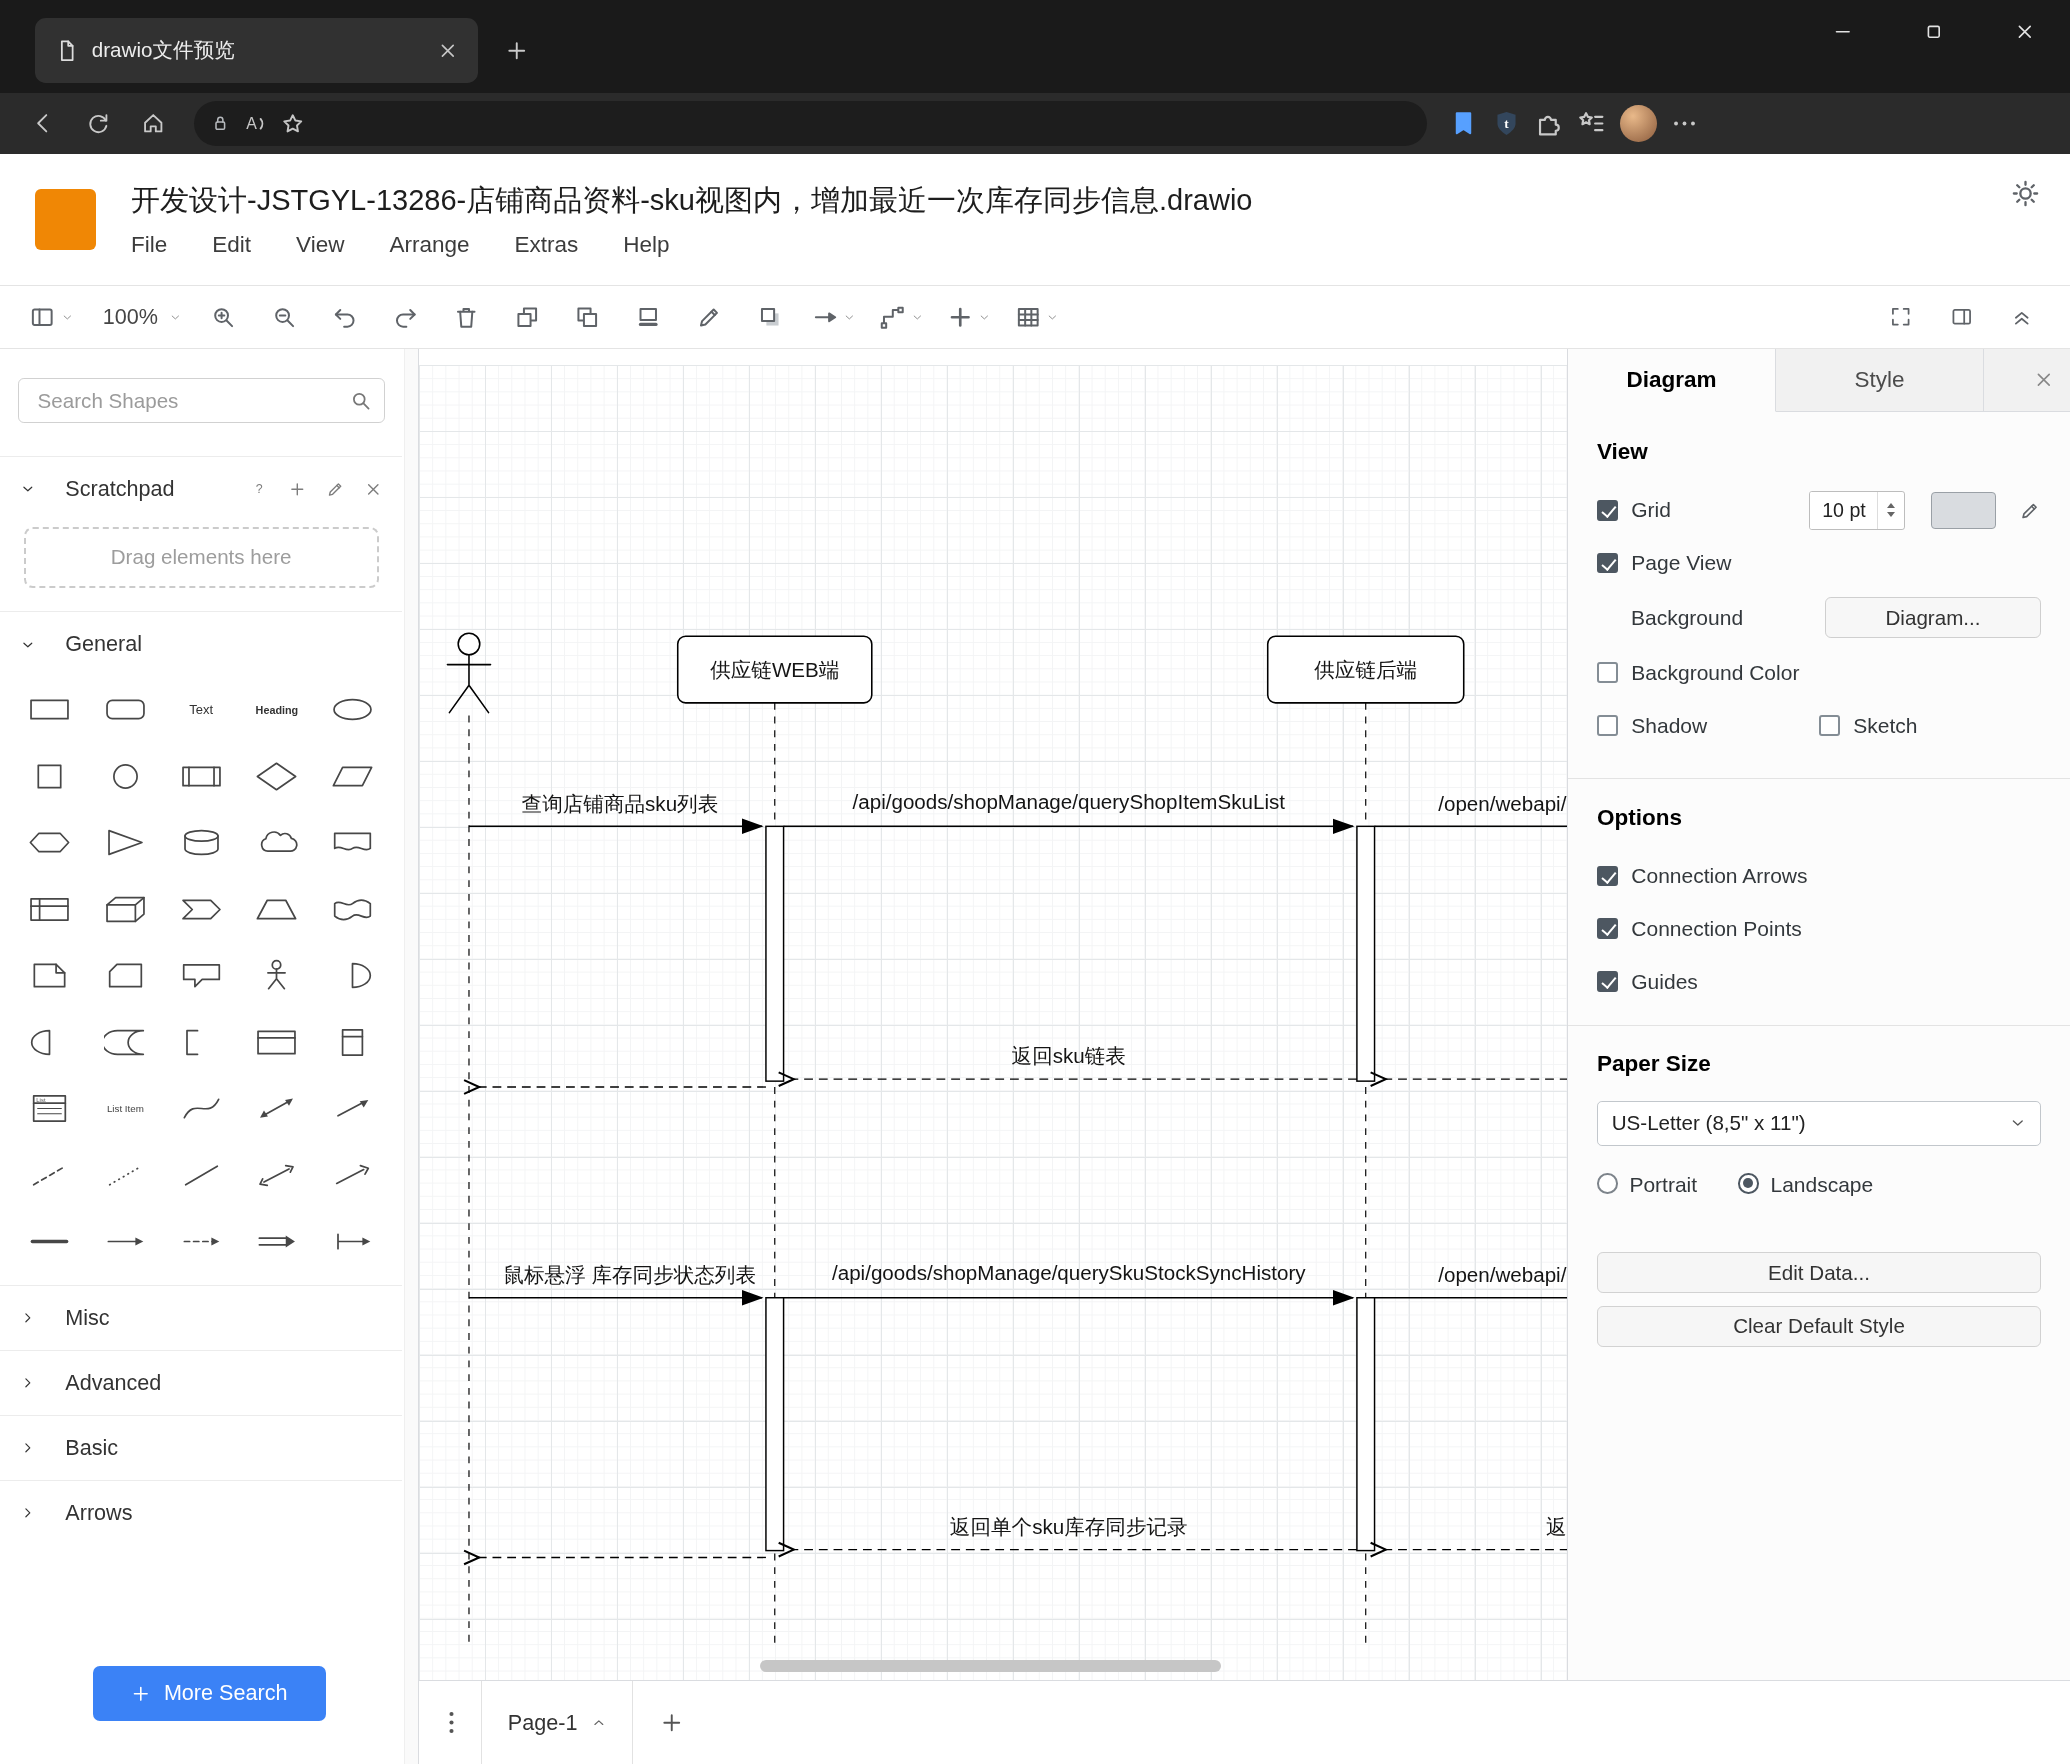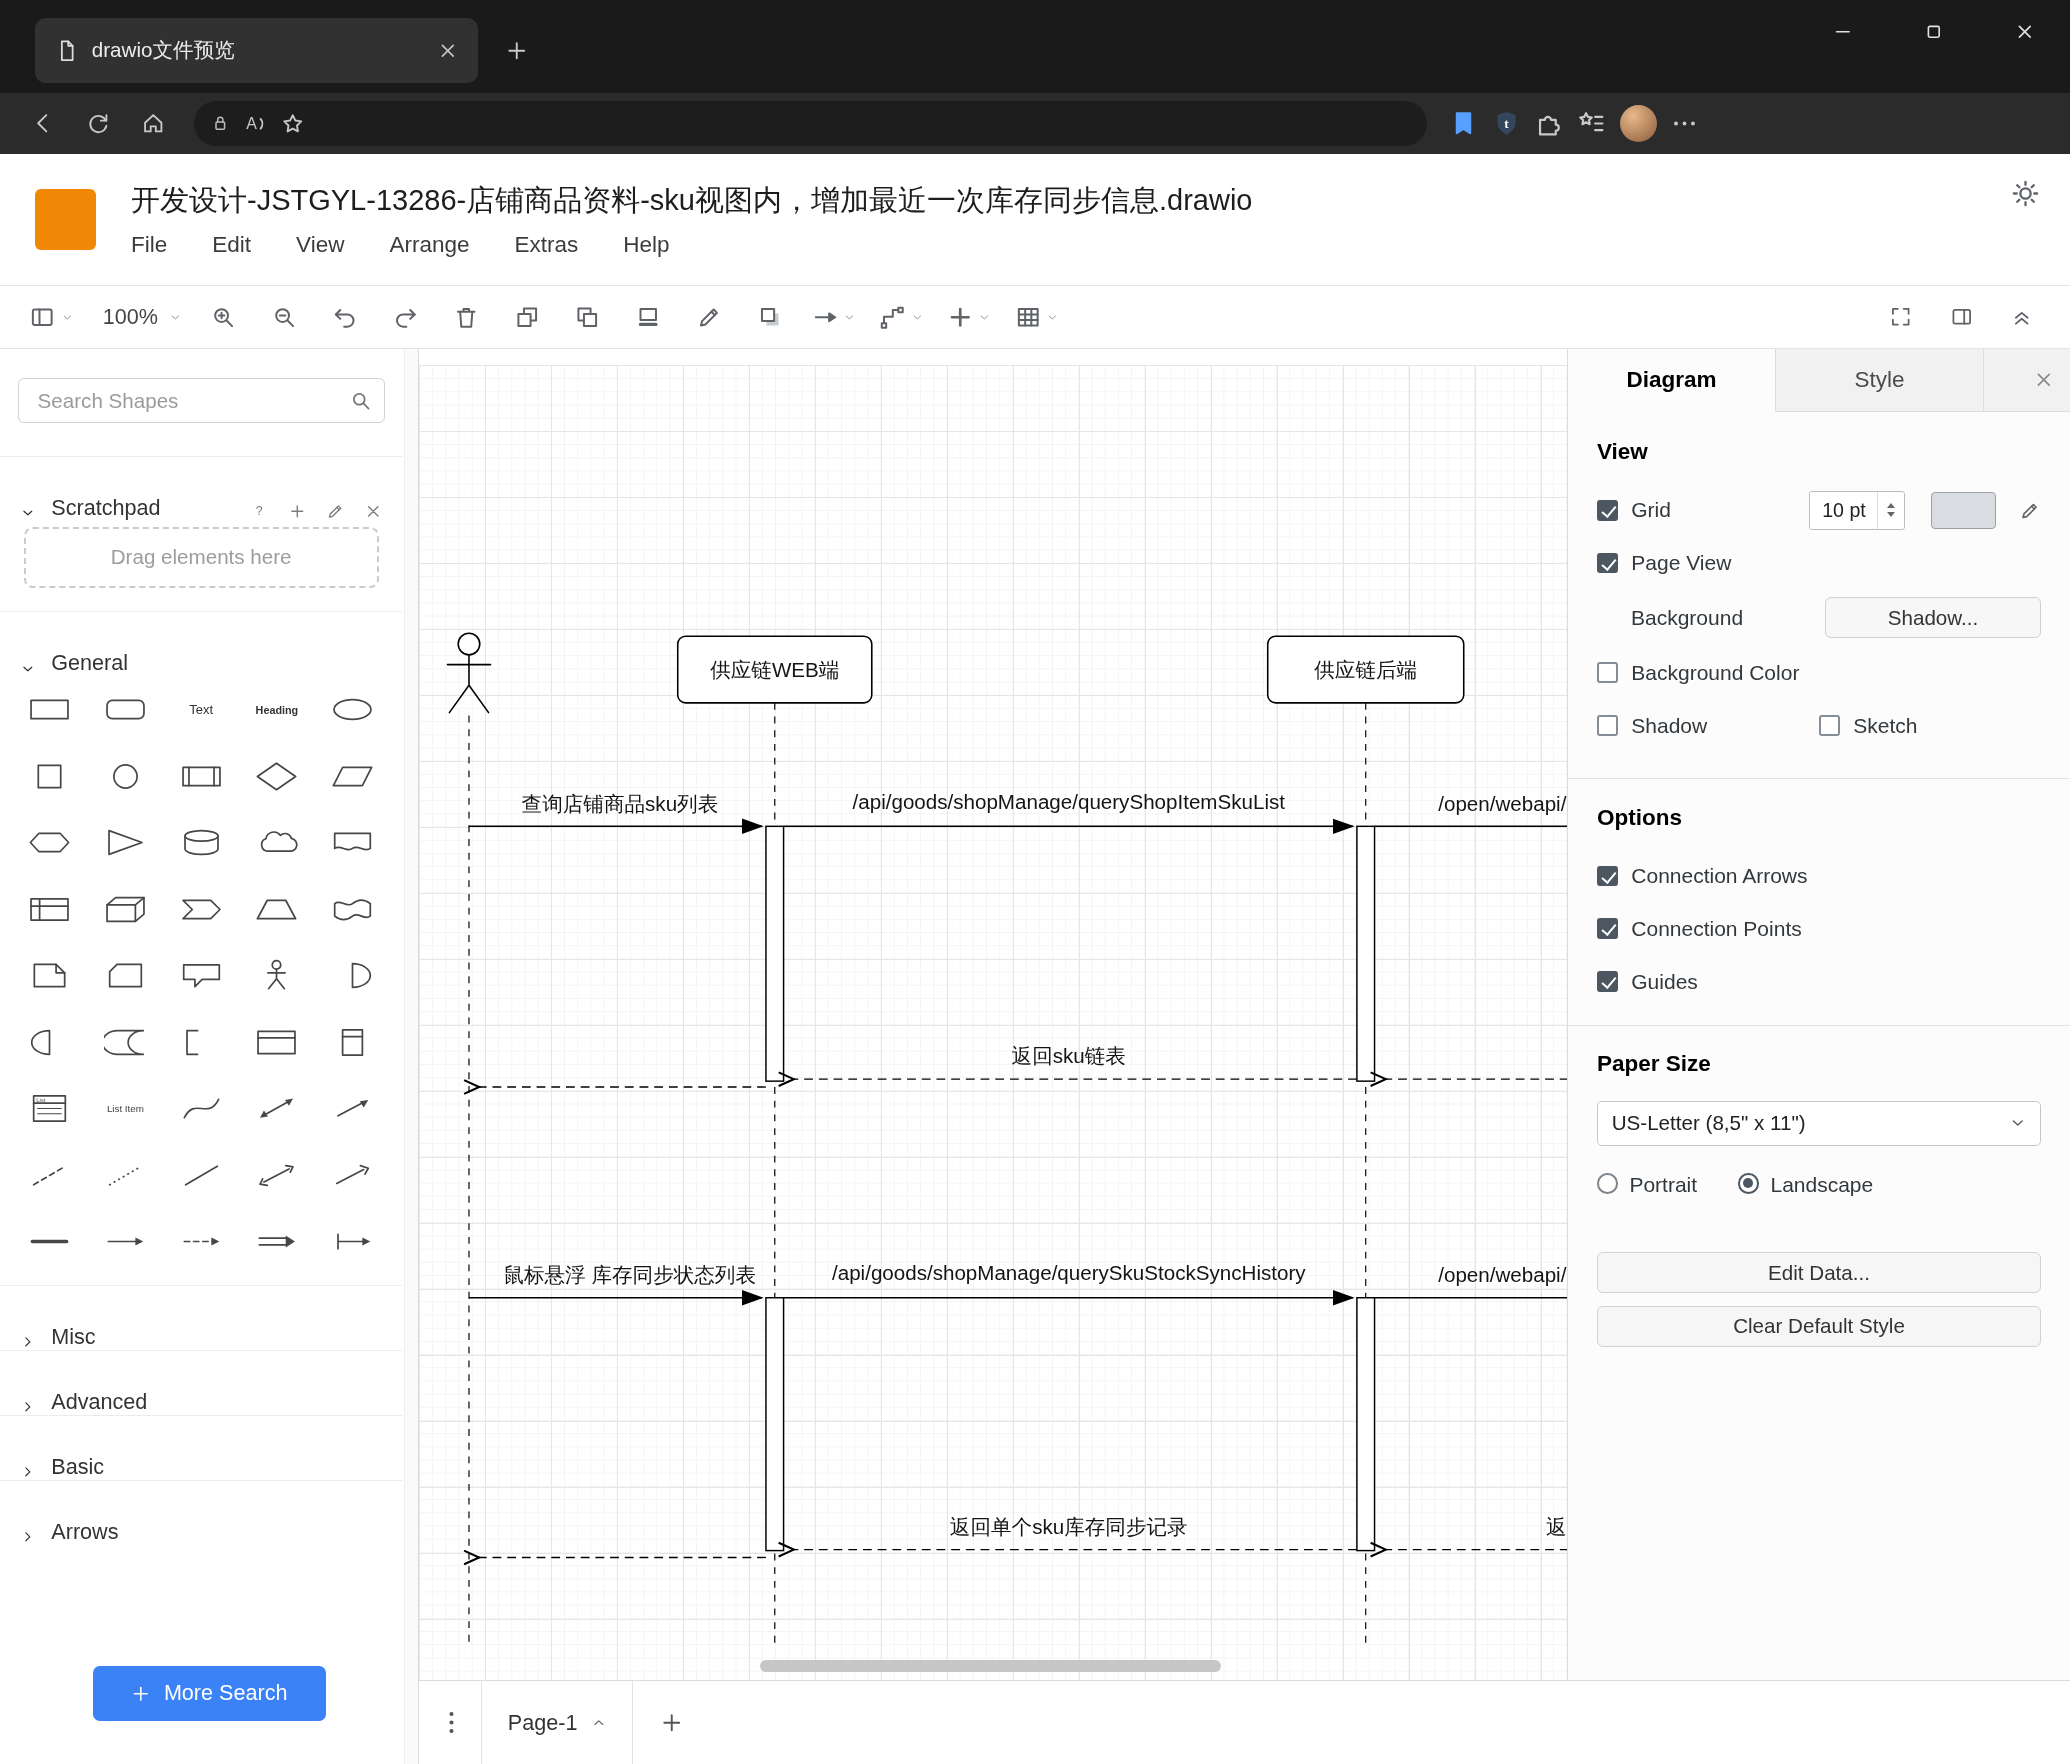--- a/index.html
+++ b/index.html
@@ -55,21 +55,21 @@
   
   .main{display:flex;height:1415px}
   .sidebar{width:419px;background:#fff;border-right:1px solid #dadce0;display:flex;flex-direction:column;position:relative}
   .sb-track{position:absolute;right:0;top:0;bottom:0;width:13.7px;background:#fafafa;border-left:1px solid #efefef}
   .sb-scroll{flex:1;overflow:hidden;padding-right:15.7px}
   .search-row{position:relative;margin:29px 17.6px 33px}
   .search-input{width:100%;height:45px;border:1px solid #d1d1d1;border-radius:5.9px;padding:0 45px 0 19px;
                 font-size:20.6px;color:#333;font-family:"Liberation Sans",sans-serif;outline:none;background:#fff}
   .search-input::placeholder{color:#9b9b9b}
   .search-ic{position:absolute;right:11.8px;top:10.8px;width:23.5px;height:23.5px;color:#777}
-  .sp-header,.section-header{display:flex;align-items:flex-end;gap:16px;height:65px;padding:0 19.6px;
+  .sp-header,.section-header{display:flex;align-items:center;gap:30px;height:65px;padding:0 19.6px;
                              border-top:1px solid #ececec;font-size:21.6px;color:#333}
   .sp-header .sp-ics{margin-left:auto;display:flex;gap:19.6px;color:#7d7d7d}
   .sp-ics .icon{width:18.6px;height:18.6px}
   .dragbox{margin:5.9px 23.5px 23.5px;height:61px;border:2px dashed #cbcbcb;border-radius:8.8px;
            display:flex;align-items:center;justify-content:center;font-size:20.6px;color:#9d9d9d}
   .shape-grid{display:grid;grid-template-columns:repeat(5,1fr);row-gap:23.5px;padding:11.8px 11.8px 21.6px}
   .shape-cell{height:43px;display:flex;align-items:center;justify-content:center}
   .sw-text{font-size:13px;color:#333}
   .sw-heading{font-size:10.8px;font-weight:bold;color:#333}
   .sw-li{font-size:9.8px;color:#444;white-space:nowrap}
@@ -914,21 +914,21 @@
                   <path d="M14 7l3 3"></path>
                 </svg>
               </span>
           </div>
           <div class="chk-row">
             <span class="chk checked"></span>
             <span class="lbl">Page View</span>
           </div>
           <div class="bg-row">
             <span class="lbl indent">Background</span>
-            <button class="panel-btn-sm">Shadow...</button>
+            <button class="panel-btn-sm">Diagram...</button>
           </div>
           <div class="chk-row">
             <span class="chk"></span>
             <span class="lbl">Background Color</span>
           </div>
           <div class="two-col">
             <div class="chk-row half">
               <span class="chk"></span>
               <span class="lbl">Shadow</span>
             </div>

